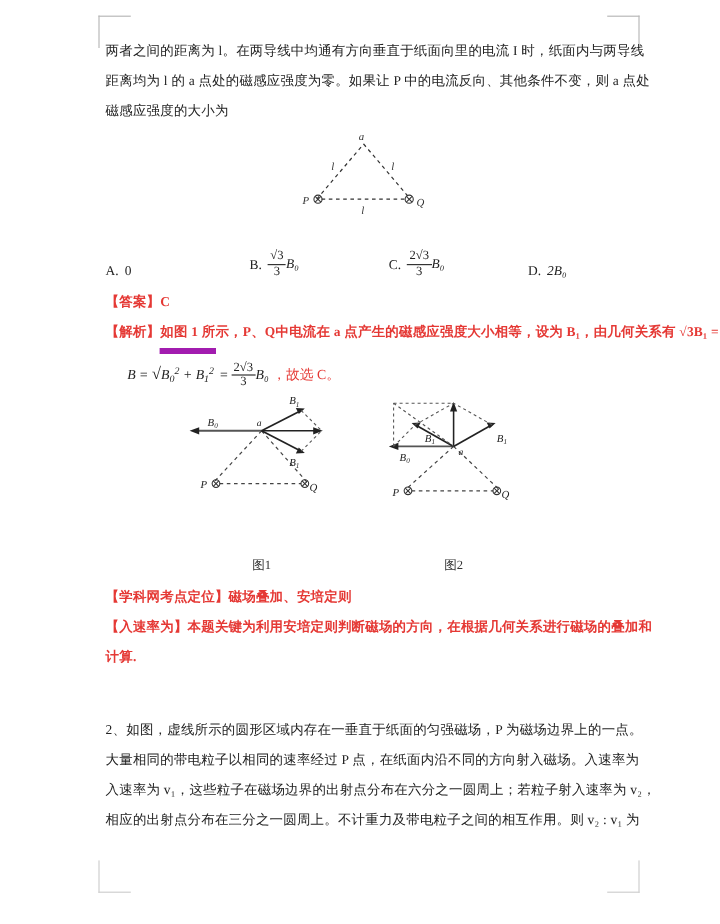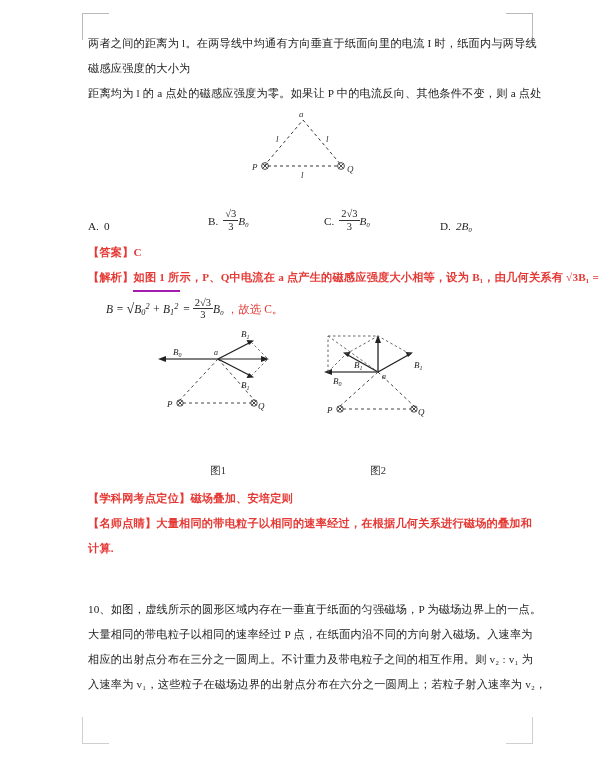--- a/index.html
+++ b/index.html
@@ -82,21 +82,21 @@
   .formula-line {
     font-size: 11.5px;
     line-height: 30px;
     color: #222;
     margin-left: 18px;
     white-space: nowrap;
     height: 34px;
   }
   .radical {
     display: inline-block;
-    border-top: 2px solid #a21caf;
+    border-top: 5px solid #a21caf;
     padding: 0 2px 0 1px;
     margin-left: -1px;
   }
   .radsign { font-size: 14px; }
 
   
   .fig-wrap {
     position: relative;
     width: 428px;
   }
@@ -113,22 +113,22 @@
 <div class="page">
 
   <div class="crop tl"></div>
   <div class="crop tr"></div>
   <div class="crop bl"></div>
   <div class="crop br"></div>
 
   <div class="content">
 
     <div class="ln">两者之间的距离为 l。在两导线中均通有方向垂直于纸面向里的电流 I 时，纸面内与两导线</div>
+    <div class="ln">距离均为 l 的 a 点处的磁感应强度为零。如果让 P 中的电流反向、其他条件不变，则 a 点处</div>
     <div class="ln">磁感应强度的大小为</div>
-    <div class="ln">距离均为 l 的 a 点处的磁感应强度为零。如果让 P 中的电流反向、其他条件不变，则 a 点处</div>
 
     <div class="fig-wrap">
       <svg width="428" height="82" viewBox="0 0 428 82">
         <g stroke="#333" fill="none" stroke-dasharray="3,3" stroke-width="1">
           <line x1="176" y1="60" x2="215" y2="14"></line>
           <line x1="215" y1="14" x2="254" y2="60"></line>
           <line x1="180" y1="60" x2="250" y2="60"></line>
         </g>
         <g fill="#333" font-family="Liberation Serif, serif" font-style="italic" font-size="9">
           <text x="211" y="11">a</text>
@@ -283,25 +283,25 @@
       </svg>
 
       <div style="position:relative;height:16px;margin-top:36px;">
         <div class="cap" style="position:absolute;left:100px;width:60px;">图1</div>
         <div class="cap" style="position:absolute;left:260px;width:60px;">图2</div>
       </div>
     </div>
 
     <div class="redblock" style="margin-top:6px;">
       <div class="ln">【学科网考点定位】磁场叠加、安培定则</div>
-      <div class="ln">【名师点睛】大量相同的带电粒子以相同的速率经过，在根据几何关系进行磁场的叠加和</div>
+      <div class="ln">【入速率为】本题关键为利用安培定则判断磁场的方向，在根据几何关系进行磁场的叠加和</div>
       <div class="ln">计算.</div>
     </div>
 
     <div style="margin-top:36px;">
-      <div class="ln">10、如图，虚线所示的圆形区域内存在一垂直于纸面的匀强磁场，P 为磁场边界上的一点。</div>
+      <div class="ln">2、如图，虚线所示的圆形区域内存在一垂直于纸面的匀强磁场，P 为磁场边界上的一点。</div>
       <div class="ln">大量相同的带电粒子以相同的速率经过 P 点，在纸面内沿不同的方向射入磁场。入速率为</div>
+      <div class="ln">入速率为 v₁，这些粒子在磁场边界的出射点分布在六分之一圆周上；若粒子射入速率为 v₂，</div>
       <div class="ln">相应的出射点分布在三分之一圆周上。不计重力及带电粒子之间的相互作用。则 v₂ : v₁ 为</div>
-      <div class="ln">入速率为 v₁，这些粒子在磁场边界的出射点分布在六分之一圆周上；若粒子射入速率为 v₂，</div>
     </div>
 
   </div>
 </div>
 
 </body></html>

